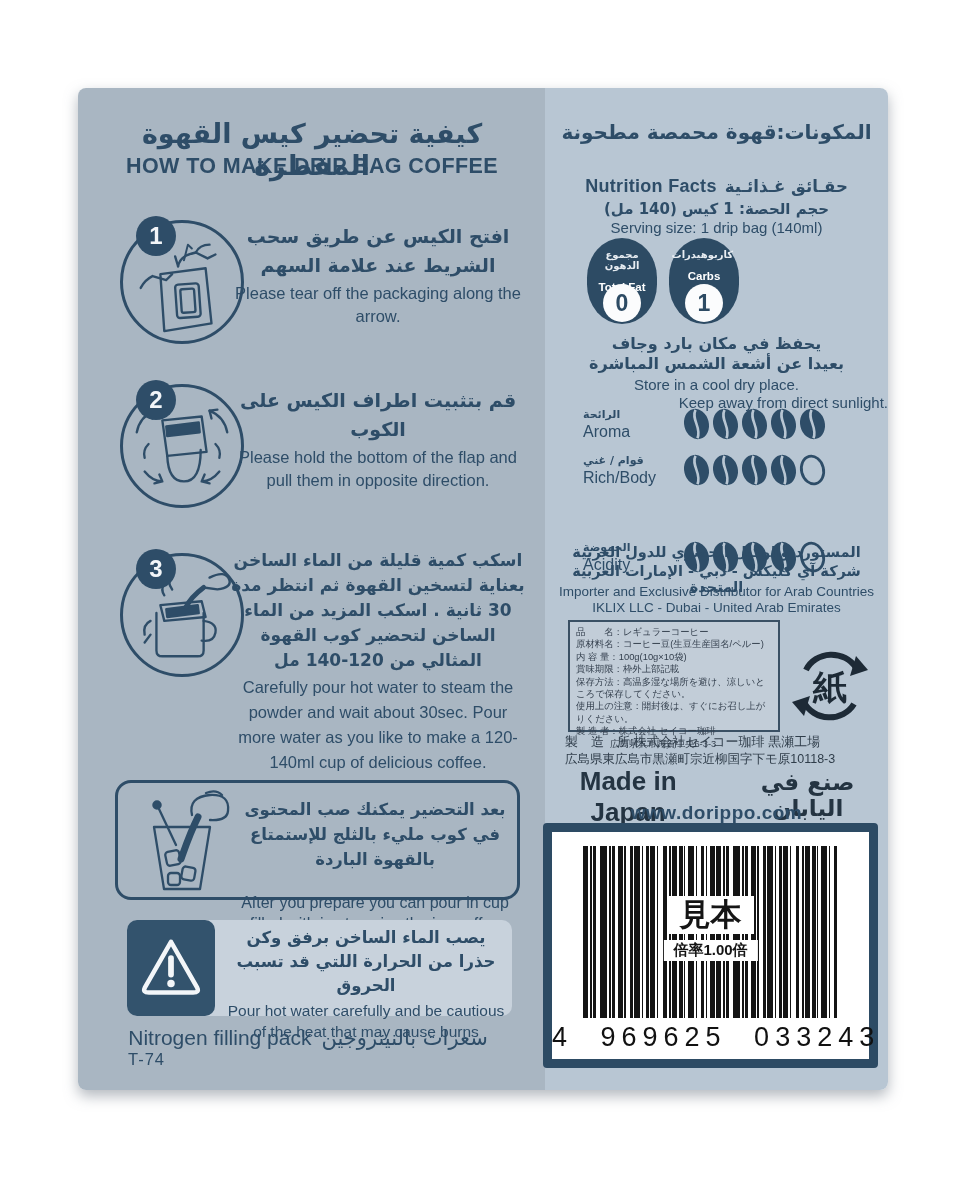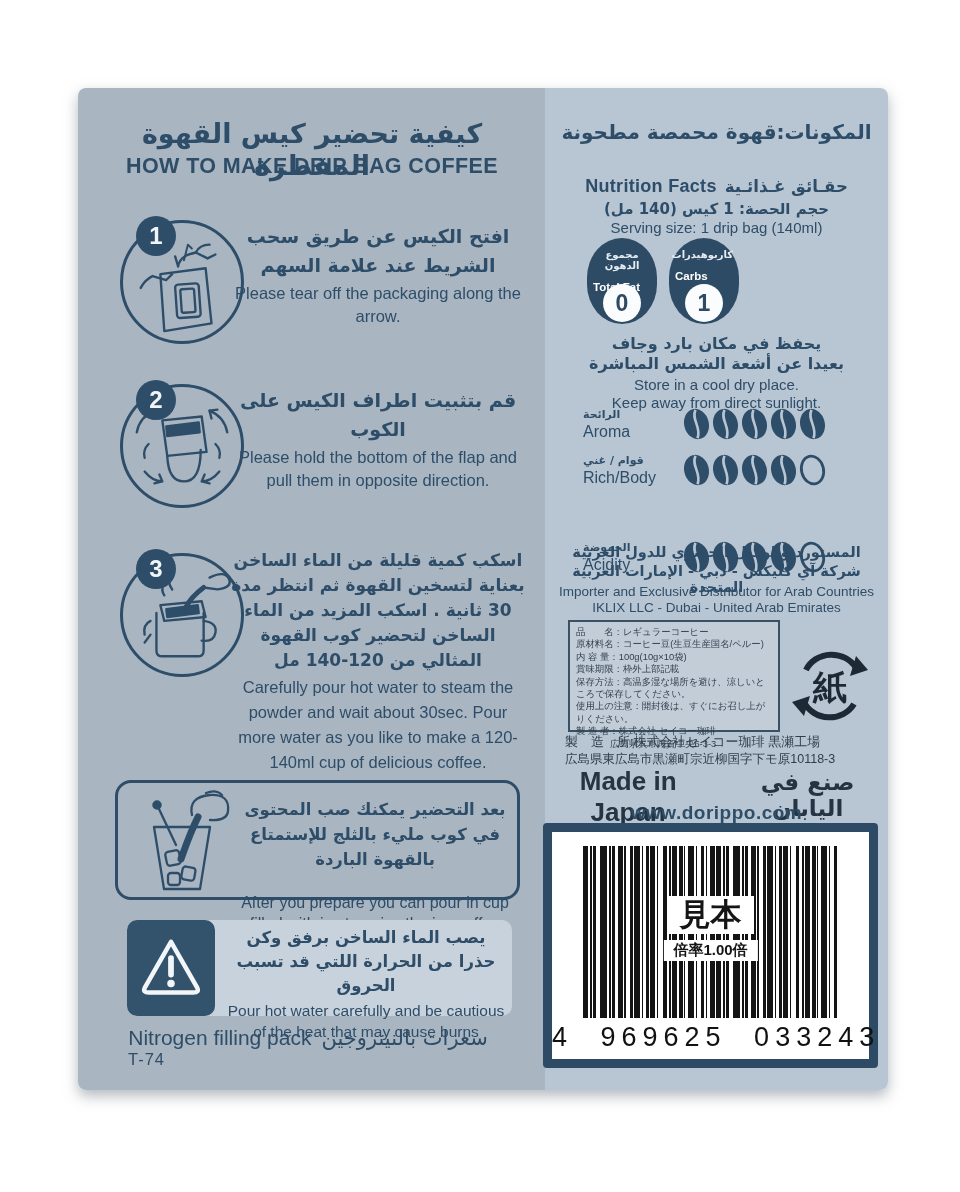--- a/index.html
+++ b/index.html
@@ -52,28 +52,28 @@
   .ing-en{top:60px;font-size:17.5px;font-weight:bold;}
   .nut-head{top:88px;display:flex;justify-content:center;gap:8px;align-items:baseline;}
   .nut-en{font-size:18px;font-weight:bold;letter-spacing:.3px;}
   .nut-ar{font-size:16.5px;font-weight:bold;}
   .serv-ar{top:112px;font-size:15px;font-weight:bold;}
   .serv-en{top:131px;font-size:15px;}
   .badges{left:509px;top:150px;width:270px;display:flex;gap:12px;}
   .badge{width:70px;height:86px;background:#2d4b64;border-radius:50%/46%;position:relative;
          display:flex;flex-direction:column;align-items:center;padding-top:11px;}
   .badge .bar{color:#e8edf2;font-size:10px;font-weight:bold;line-height:11px;width:58px;text-align:center;}
-  .badge .ben{color:#ffffff;font-size:11.5px;font-weight:bold;line-height:12px;margin-top:10px;width:58px;text-align:left;}
+  .badge .ben{color:#ffffff;font-size:11.5px;font-weight:bold;line-height:12px;margin-top:10px;width:58px;text-align:center;}
   .badge .bval{position:absolute;bottom:2px;left:50%;transform:translateX(-50%);width:38px;height:38px;
          border-radius:50%;background:#fbfcfd;color:#2d4b64;font-size:23px;font-weight:bold;
          display:flex;align-items:center;justify-content:center;}
   .store1{top:246px;font-size:16px;font-weight:bold;}
   .store2{top:266px;font-size:16px;font-weight:bold;}
   .store3{top:288px;font-size:15px;}
-  .store4{top:306px;font-size:15px;}
+  .store4{top:306px;font-size:15px;text-align:right;}
   .rating-row{left:505px;width:250px;display:flex;align-items:center;}
   .rating-label{width:100px;text-align:left;}
   .rating-label .rar{font-size:11px;font-weight:bold;line-height:17px;direction:rtl;text-align:left;}
   .rating-label .ren{font-size:16px;line-height:18px;}
   .beans{display:flex;gap:2px;align-items:center;}
   .bean{transform:rotate(-14deg);}
   .imp1{top:456px;font-size:14.5px;font-weight:bold;}
   .imp2{top:475px;font-size:14.5px;font-weight:bold;}
   .imp3{top:496px;font-size:13.5px;}
   .imp4{top:512px;font-size:13.5px;}

